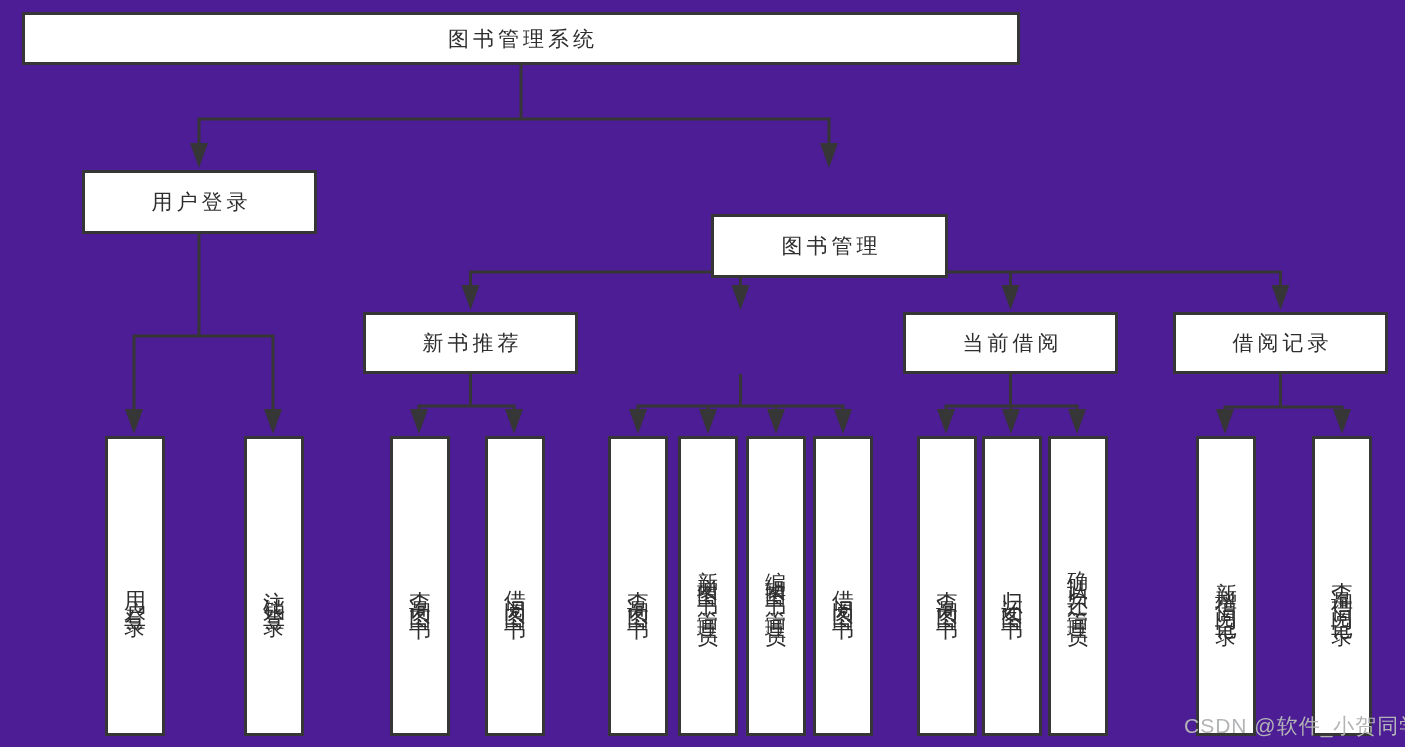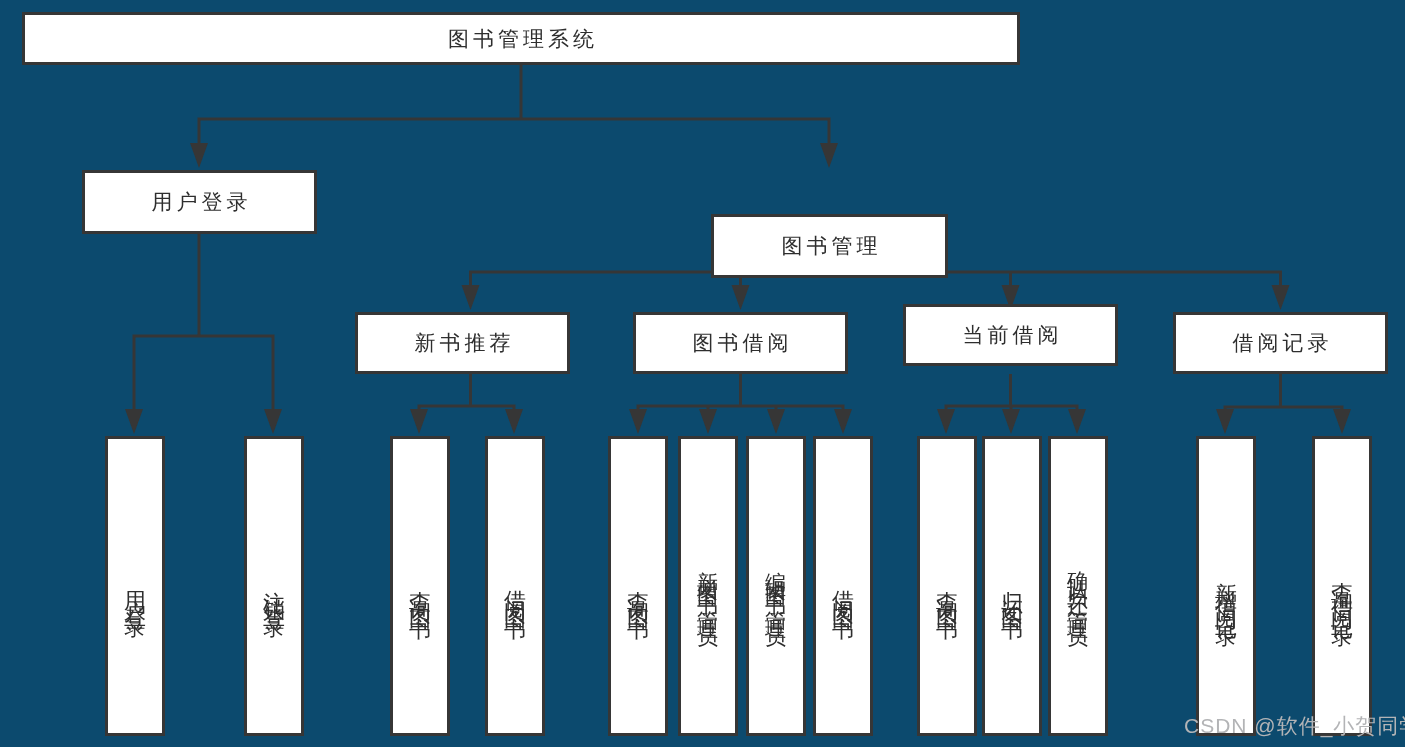--- a/index.html
+++ b/index.html
@@ -5,21 +5,21 @@
   html, body {
     margin: 0;
     padding: 0;
     background: #ffffff;
     font-family: "Liberation Sans", "DejaVu Sans", sans-serif;
   }
   #canvas {
     position: relative;
     width: 1405px;
     height: 747px;
-    background: #0c4a6e;
+    background: #4c1d95;
     overflow: hidden;
   }
   #connector-layer {
     position: absolute;
     left: 0;
     top: 0;
     z-index: 0;
   }
   .hbox {
     position: absolute;
@@ -73,23 +73,23 @@
     font-size: 21px;
     color: #b3b4b6;
     white-space: nowrap;
     z-index: 5;
     letter-spacing: 1px;
   }
   
   #node-root            { left: 22px;  top: 12px;  width: 998px; height: 53px; }
   #node-user-login      { left: 82px;  top: 170px; width: 235px; height: 64px; }
   #node-book-management { left: 711px; top: 170px; width: 237px; height: 64px; margin-top: 44px; }
-  #node-new-book-recommend { left: 355px;  top: 312px; width: 215px; height: 62px; }
+  #node-new-book-recommend { left: 363px;  top: 312px; width: 215px; height: 62px; }
   #node-book-borrow        { left: 633px;  top: 312px; width: 215px; height: 62px; }
-  #node-current-borrow     { left: 903px;  top: 304px; width: 215px; height: 62px; justify-content: center; }
+  #node-current-borrow     { left: 903px;  top: 312px; width: 215px; height: 62px; justify-content: center; }
   #node-borrow-records     { left: 1173px; top: 312px; width: 215px; height: 62px; }
   #leaf-user-login      { left: 105px; }
   #leaf-logout          { left: 244px; }
   #leaf-query-book-1    { left: 390px; }
   #leaf-borrow-book-1   { left: 485px; }
   #leaf-query-book-2    { left: 608px; }
   #leaf-add-book        { left: 678px; }
   #leaf-edit-book       { left: 746px; }
   #leaf-borrow-book-2   { left: 813px; }
   #leaf-query-book-3    { left: 917px; }
@@ -153,23 +153,20 @@
   <div class="hbox" id="node-user-login">
     <span class="lbl">用户登录</span>
   </div>
   <div class="hbox" id="node-book-management">
     <span class="lbl">图书管理</span>
   </div>
 
   <div class="hbox" id="node-new-book-recommend">
     <span class="lbl">新书推荐</span>
   </div>
-  <div class="hbox" id="node-book-borrow">
-    <span class="lbl">图书借阅</span>
-  </div>
   <div class="hbox" id="node-current-borrow">
     <span class="lbl">当前借阅</span>
   </div>
   <div class="hbox" id="node-borrow-records">
     <span class="lbl">借阅记录</span>
   </div>
 
   <div class="vbox" id="leaf-user-login">
     <span class="lbl">用户登录</span>
   </div>

